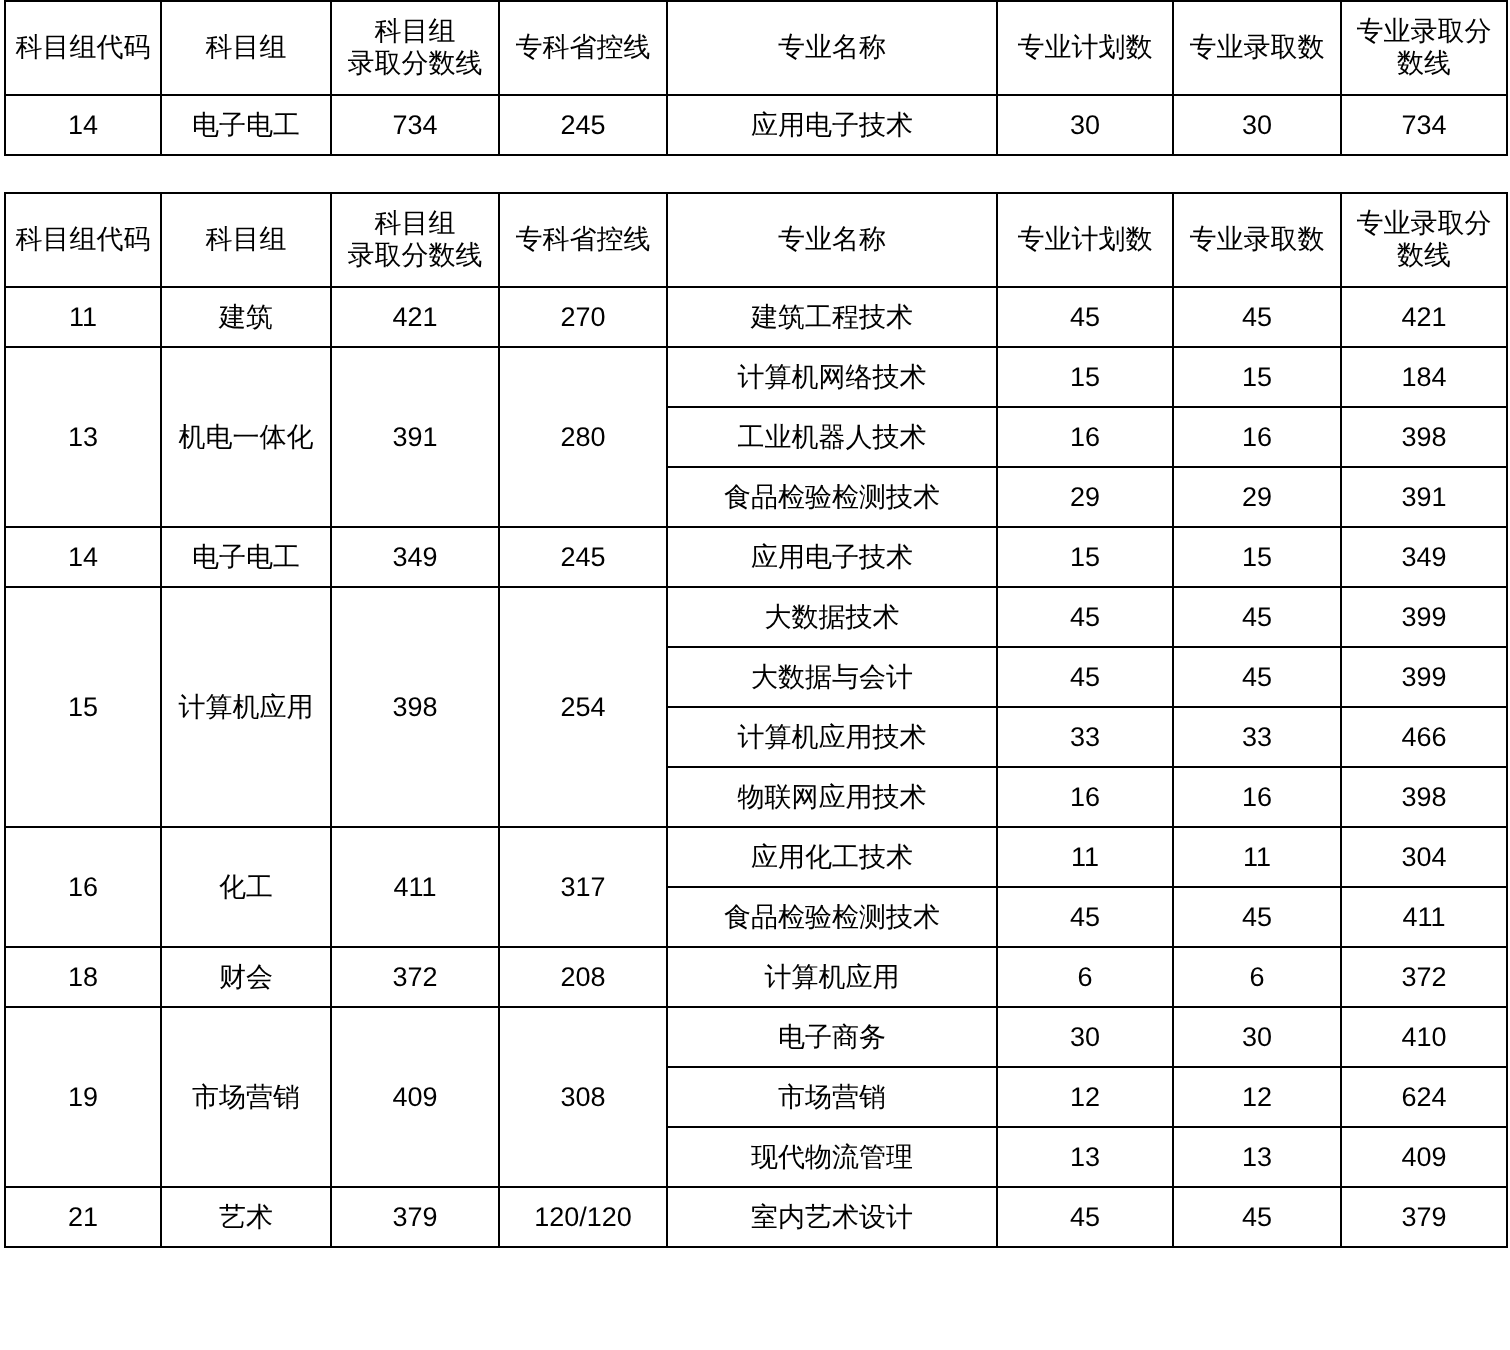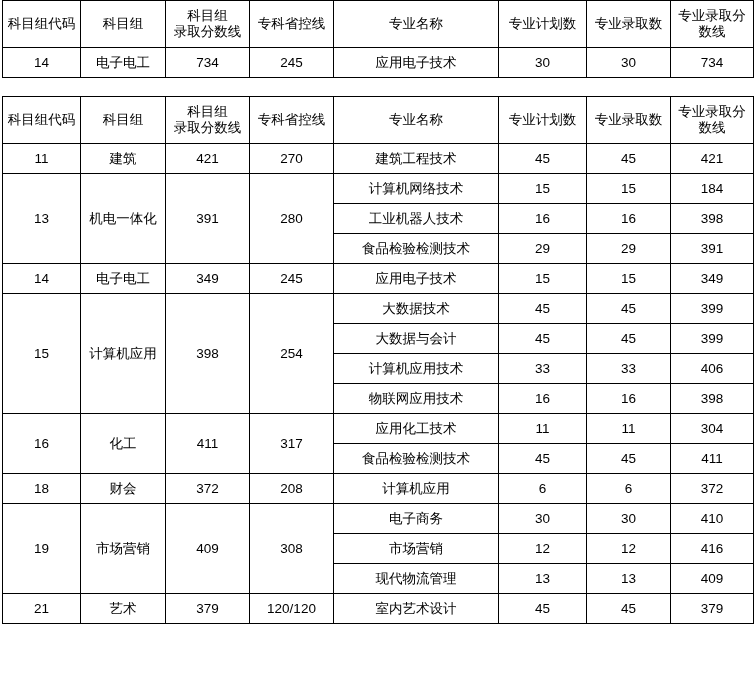--- a/index.html
+++ b/index.html
@@ -199,21 +199,21 @@
           <tr>
             <td>大数据与会计</td>
             <td>45</td>
             <td>45</td>
             <td>399</td>
           </tr>
           <tr>
             <td>计算机应用技术</td>
             <td>33</td>
             <td>33</td>
-            <td>406</td>
+            <td>466</td>
           </tr>
           <tr>
             <td>物联网应用技术</td>
             <td>16</td>
             <td>16</td>
             <td>398</td>
           </tr>
           <tr>
             <td rowspan="2">16</td>
             <td rowspan="2">化工</td>
@@ -247,21 +247,21 @@
             <td rowspan="3">308</td>
             <td>电子商务</td>
             <td>30</td>
             <td>30</td>
             <td>410</td>
           </tr>
           <tr>
             <td>市场营销</td>
             <td>12</td>
             <td>12</td>
-            <td>416</td>
+            <td>624</td>
           </tr>
           <tr>
             <td>现代物流管理</td>
             <td>13</td>
             <td>13</td>
             <td>409</td>
           </tr>
           <tr>
             <td rowspan="1">21</td>
             <td rowspan="1">艺术</td>

